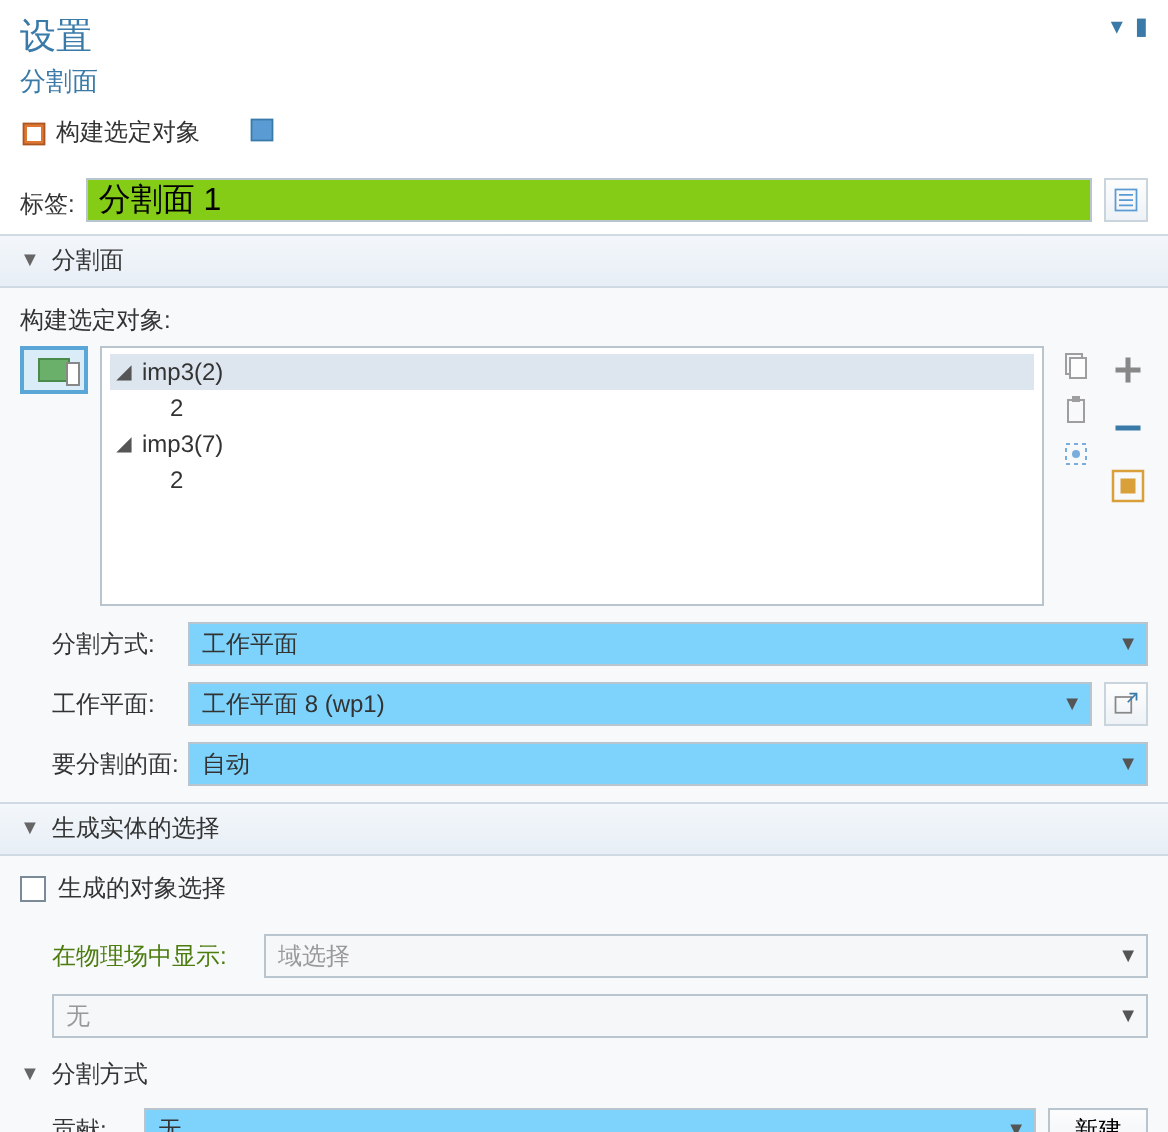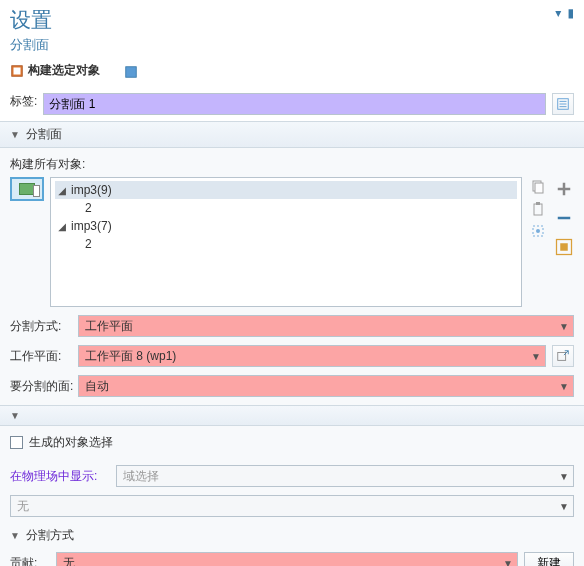--- a/index.html
+++ b/index.html
@@ -1,48 +1,48 @@
 <!DOCTYPE html>
 <html><head>
 <meta charset="utf-8">
 <style>
 * { box-sizing: border-box; margin: 0; padding: 0; font-family: "Microsoft YaHei", "Segoe UI", sans-serif; font-size: 12px; }
 body { width: 584px; height: 566px; background: #fff; color: #333; }
 .panel { width: 100%; height: 100%; display: flex; flex-direction: column; }
 .header { padding: 6px 10px 2px 10px; display: flex; justify-content: space-between; align-items: flex-start; }
-.title { color: #3a7aa8; font-size: 21px; font-weight: 400; }
+.title { color: #3a7aa8; font-size: 18px; font-weight: 400; }
 .header-icons { display: flex; gap: 6px; align-items: center; color: #3a7aa8; }
 .subtitle { color: #3a7aa8; font-size: 13px; padding: 0 10px 4px 10px; }
-.toolbar { display: flex; gap: 24px; align-items: flex-end; padding: 4px 10px 8px 10px; font-weight: bold; }
+.toolbar { display: flex; gap: 24px; align-items: flex-start; padding: 4px 10px 8px 10px; }
 .toolbar-btn { display: inline-flex; align-items: center; gap: 4px; cursor: pointer; color: #333; }
 .ic { width: 14px; height: 14px; display: inline-block; }
-.label-row { display: flex; align-items: flex-start; gap: 6px; padding: 6px 10px; }
+.label-row { display: flex; align-items: flex-end; gap: 6px; padding: 6px 10px; }
 .label-row label { white-space: nowrap; }
-.textfield { flex: 1; height: 22px; border: 1px solid #b8c4ce; background: #c4b5fd; padding: 0 5px; font-size: 12px; }
+.textfield { flex: 1; height: 22px; border: 1px solid #b8c4ce; background: #84cc16; padding: 0 5px; font-size: 16px; }
 .icon-btn { width: 22px; height: 22px; border: 1px solid #c9d4dc; background: linear-gradient(#fdfdfd,#eef2f6); display:flex; align-items:center; justify-content:center; cursor:pointer; }
 .section-head { background: linear-gradient(#f3f7fb,#e7eef5); border-top: 1px solid #d0dae2; border-bottom: 1px solid #d0dae2; padding: 4px 10px; display: flex; align-items: center; gap: 6px; cursor: pointer; }
 .section-head .arrow { color: #666; font-size: 10px; }
 .section-body { padding: 8px 10px; background: #f7f9fb; }
 .field-label { margin-bottom: 4px; }
 .tree-wrap { display: flex; gap: 6px; align-items:flex-start; }
 .tree-toggle { width: 34px; height: 24px; border: 2px solid #5aa6d6; background: #d9ecf7; display:flex; align-items:center; justify-content:center; margin-top: 0; }
 .tree-toggle-inner { width: 16px; height: 12px; background:#6ab06a; border:1px solid #4a8a4a; position:relative; }
 .tree-toggle-inner:after { content:""; position:absolute; right:-6px; top:1px; width:5px; height:10px; background:#fff; border:1px solid #888; }
 .tree-box { flex:1; height: 130px; border: 1px solid #b8c4ce; background: #fff; overflow:auto; padding: 3px 4px; }
 .tree-row { display:flex; align-items:center; height:18px; }
 .tree-row.sel { background:#dde6ef; }
 .tree-arrow { width:14px; text-align:center; color:#555; font-size:10px; user-select:none; }
 .tree-text { padding-left: 2px; }
 .tree-indent { width:28px; }
 .tree-side { width: 20px; display:flex; flex-direction:column; gap:6px; align-items:center; padding-top:2px; }
 .tree-side .sic { width:16px; height:16px; cursor:pointer; opacity:0.8; }
-.form-row { display:flex; align-items:center; gap:6px; margin-top:8px; }
+.form-row { display:flex; align-items:center; gap:6px; margin-top:8px;margin-left:16px; }
 .form-row > label { width: 62px; white-space:nowrap; }
-.form-row.disabled > label { color:#6d28d9; }
-.select { flex:1; height:22px; border:1px solid #b8c4ce; background:#fca5a5; display:flex; align-items:center; justify-content:space-between; padding: 0 4px 0 6px; cursor:pointer; }
+.form-row.disabled > label { color:#4d7c0f; }
+.select { flex:1; height:22px; border:1px solid #b8c4ce; background:#7dd3fc; display:flex; align-items:center; justify-content:space-between; padding: 0 4px 0 6px; cursor:pointer; }
 .select.disabled { background:#f5f7f9; color:#999; cursor:default;text-align:right; }
 .select .caret { color:#555; font-size:10px; }
 .checkbox-row { display:flex; align-items:center; gap:6px; margin-bottom:14px; }
 .checkbox { width:13px; height:13px; border:1px solid #7a8a99; background:#fff; }
 .subhead { display:flex; align-items:center; gap:6px; margin: 10px 0 6px 0; cursor:pointer; }
 .subhead .arrow { color:#666; font-size:10px; }
 .btn { height:22px; padding:0 12px; border:1px solid #b8c4ce; background:linear-gradient(#fdfdfd,#eef2f6); cursor:pointer; }
 .sic svg, .ic svg { width:100%; height:100%; }
 .tree-side2 { width: 20px; display:flex; flex-direction:column; gap:6px; align-items:center; padding-top:2px; }
 </style>
@@ -81,29 +81,29 @@
           <path d="M4 8 L12 8 M4 5 L12 5 M4 11 L12 11" stroke="#5a9bd4"></path>
         </svg>
     </span>
   </div>
 
   <div class="section-head">
     <span class="arrow">▼</span>
     <span>分割面</span>
   </div>
   <div class="section-body">
-    <div class="field-label">构建所有对象:</div>
+    <div class="field-label">构建选定对象:</div>
     <div class="tree-wrap">
       <div class="tree-toggle">
           <div class="tree-toggle-inner"></div>
         </div>
       <div class="tree-box">
         <div class="tree-row sel">
           <span class="tree-arrow">◢</span>
-          <span class="tree-text">imp3(9)</span>
+          <span class="tree-text">imp3(2)</span>
         </div>
         <div class="tree-row">
           <span class="tree-indent"></span>
           <span class="tree-text">2</span>
         </div>
         <div class="tree-row">
           <span class="tree-arrow">◢</span>
           <span class="tree-text">imp3(7)</span>
         </div>
         <div class="tree-row">
@@ -164,20 +164,21 @@
       <label>要分割的面:</label>
       <div class="select">
         <span>自动</span>
         <span class="caret">▼</span>
       </div>
     </div>
   </div>
 
   <div class="section-head">
     <span class="arrow">▼</span>
+    <span>生成实体的选择</span>
   </div>
   <div class="section-body">
     <div class="checkbox-row">
       <span class="checkbox"></span>
       <span>生成的对象选择</span>
     </div>
     <div class="form-row disabled">
       <label style="width:100px">在物理场中显示:</label>
       <div class="select disabled">
         <span>域选择</span>

